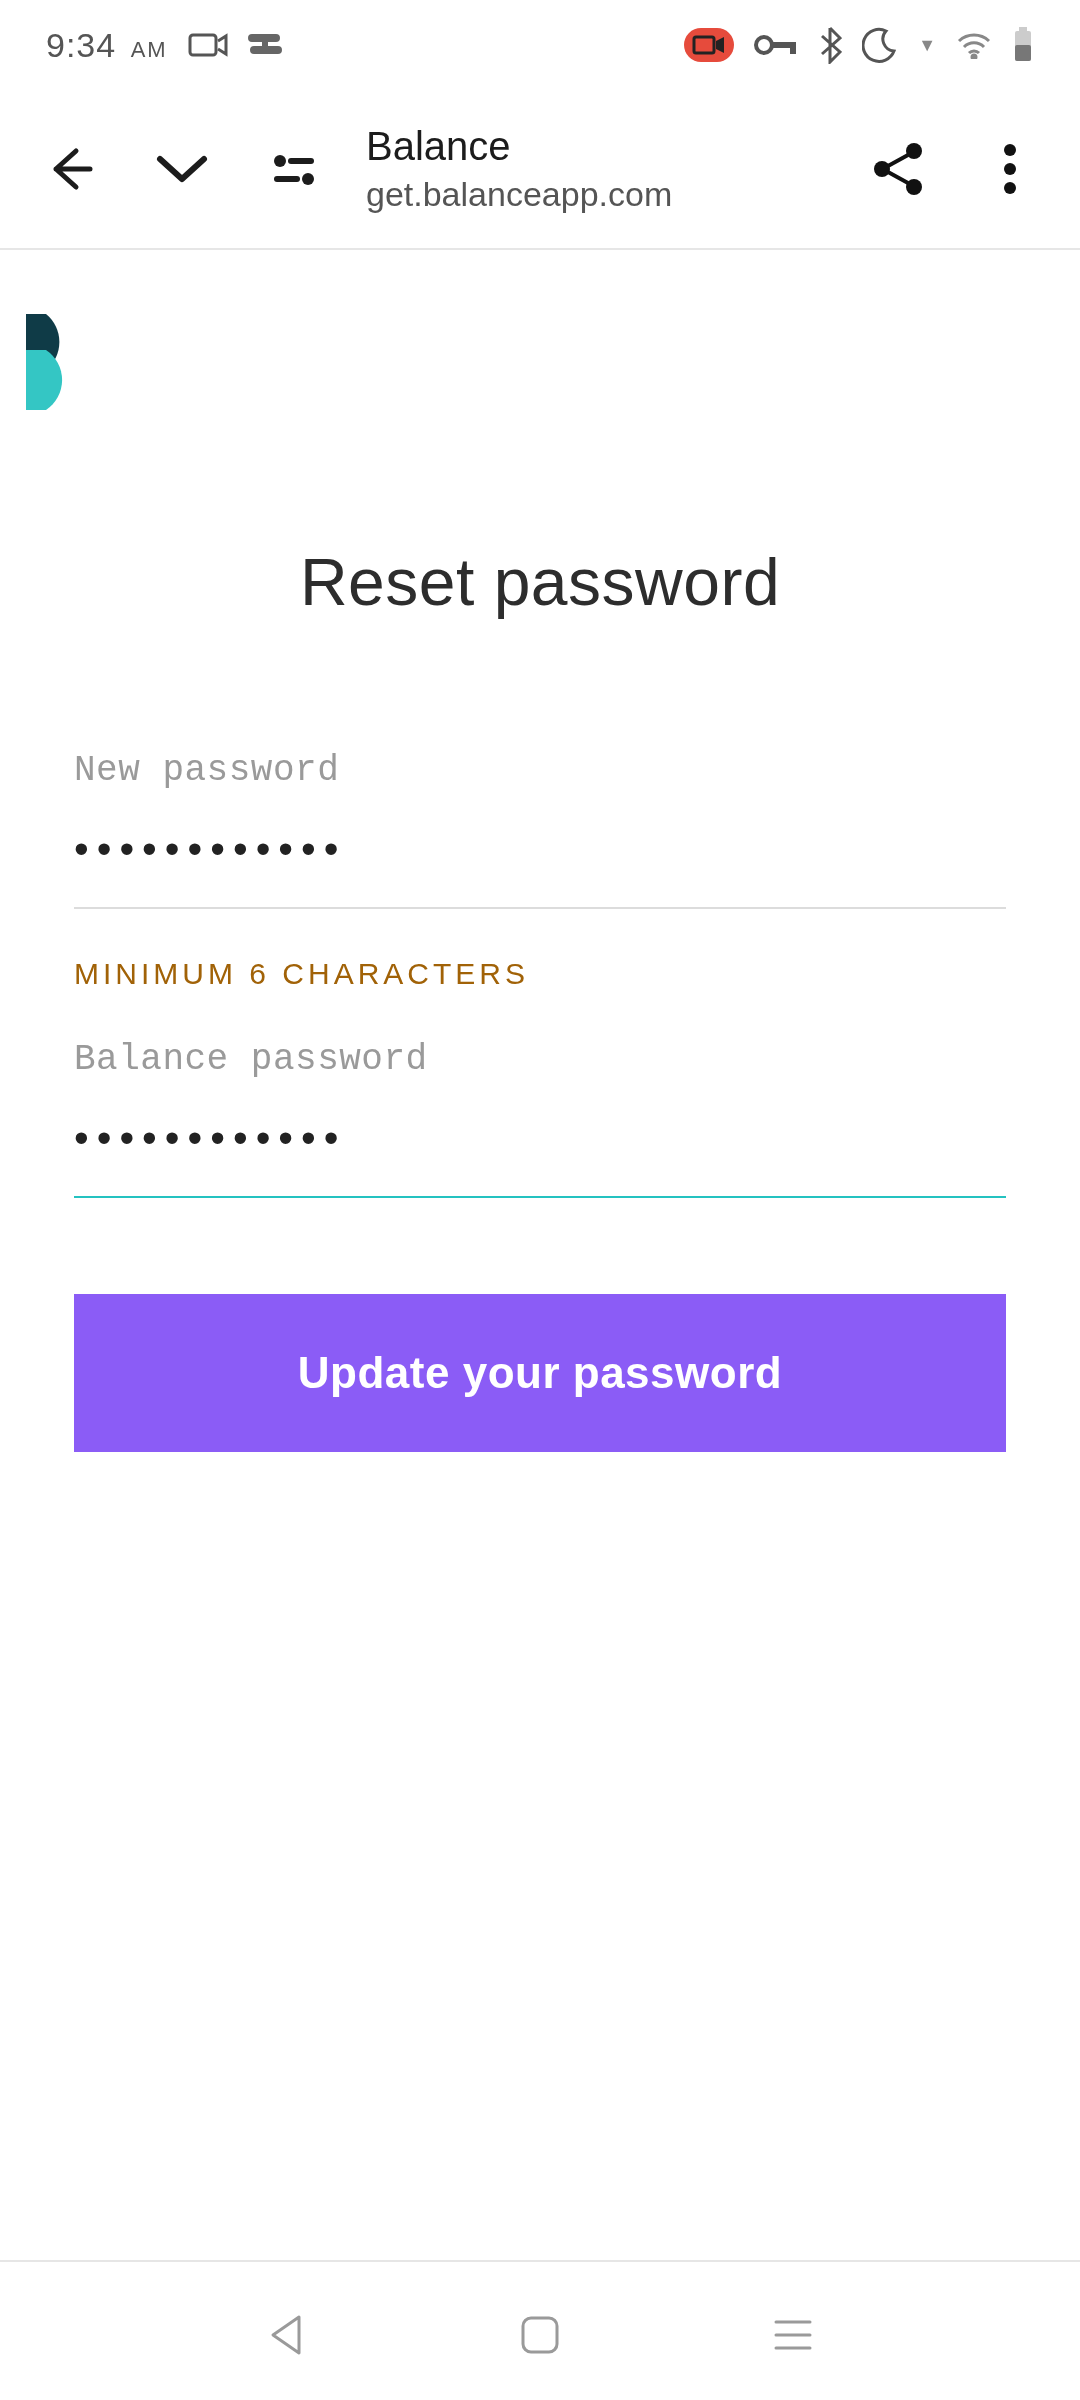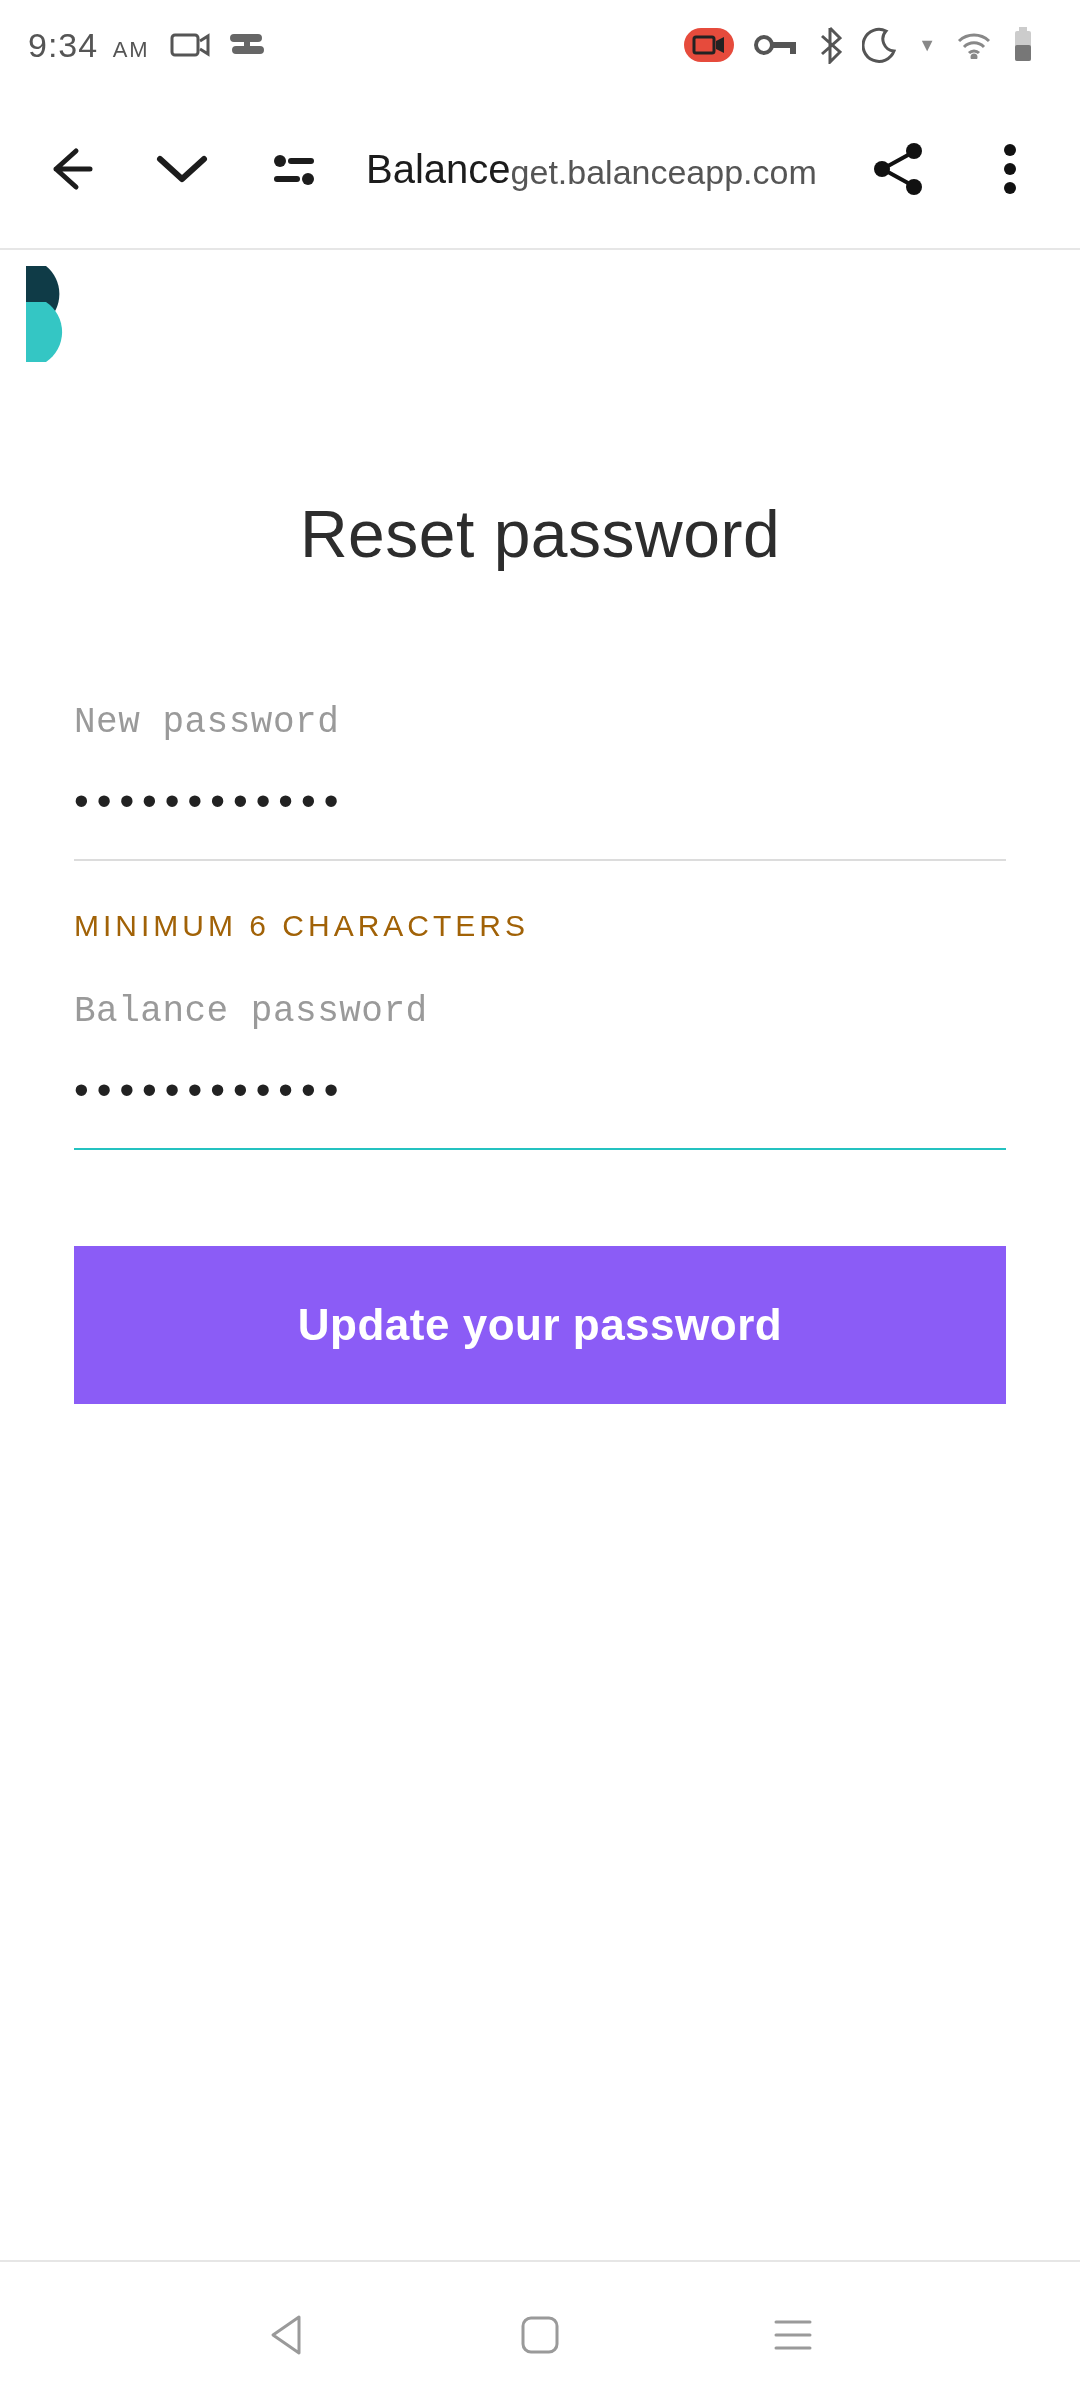--- a/index.html
+++ b/index.html
@@ -3,21 +3,21 @@
 <meta charset="utf-8">
 <style>
   * { box-sizing: border-box; margin: 0; padding: 0; }
   html, body { width: 1080px; height: 2400px; background: #ffffff; font-family: -apple-system, "Helvetica Neue", Arial, sans-serif; color: #222; }
   
   .status-bar {
     height: 90px;
     display: flex;
     align-items: center;
     justify-content: space-between;
-    padding: 0 46px 0 28px;
+    padding: 0 46px 0 46px;
     font-size: 34px;
     color: #555;
   }
   .status-left, .status-right { display: flex; align-items: center; gap: 20px; }
   .status-time { font-weight: 500; letter-spacing: 1px; }
   .status-time .ampm { font-size: 22px; margin-left: 4px; letter-spacing: 2px;}
   .status-icon { display:inline-flex; align-items:center; justify-content:center; }
 
   
   .appbar {
@@ -26,27 +26,27 @@
     align-items: center;
     padding: 0 30px;
     gap: 32px;
     border-bottom: 2px solid #e6e6e6;
   }
   .appbar .icon-btn {
     width: 80px; height: 80px;
     display: inline-flex; align-items:center; justify-content:center;
     color: #1c1c1c;
   }
-  .appbar .title-block { flex: 1; display:flex; }
+  .appbar .title-block { flex: 1; display:flex; flex-direction:column; }
   .appbar .page-title { font-size: 40px; font-weight: 500; color: #1c1c1c; }
   .appbar .page-url   { font-size: 34px; color: #555; margin-top: 6px; }
 
   
   .page {
-    padding: 16px 32px 0 32px;
+    padding: 64px 32px 0 32px;
   }
   .brand-logo { width: 70px; height: 100px; margin-bottom: 130px; margin-left: -6px; }
 
   h1.page-heading {
     text-align: center;
     font-size: 66px;
     font-weight: 400;
     color: #2d2d2d;
     margin-bottom: 130px;
     letter-spacing: 0.5px;

